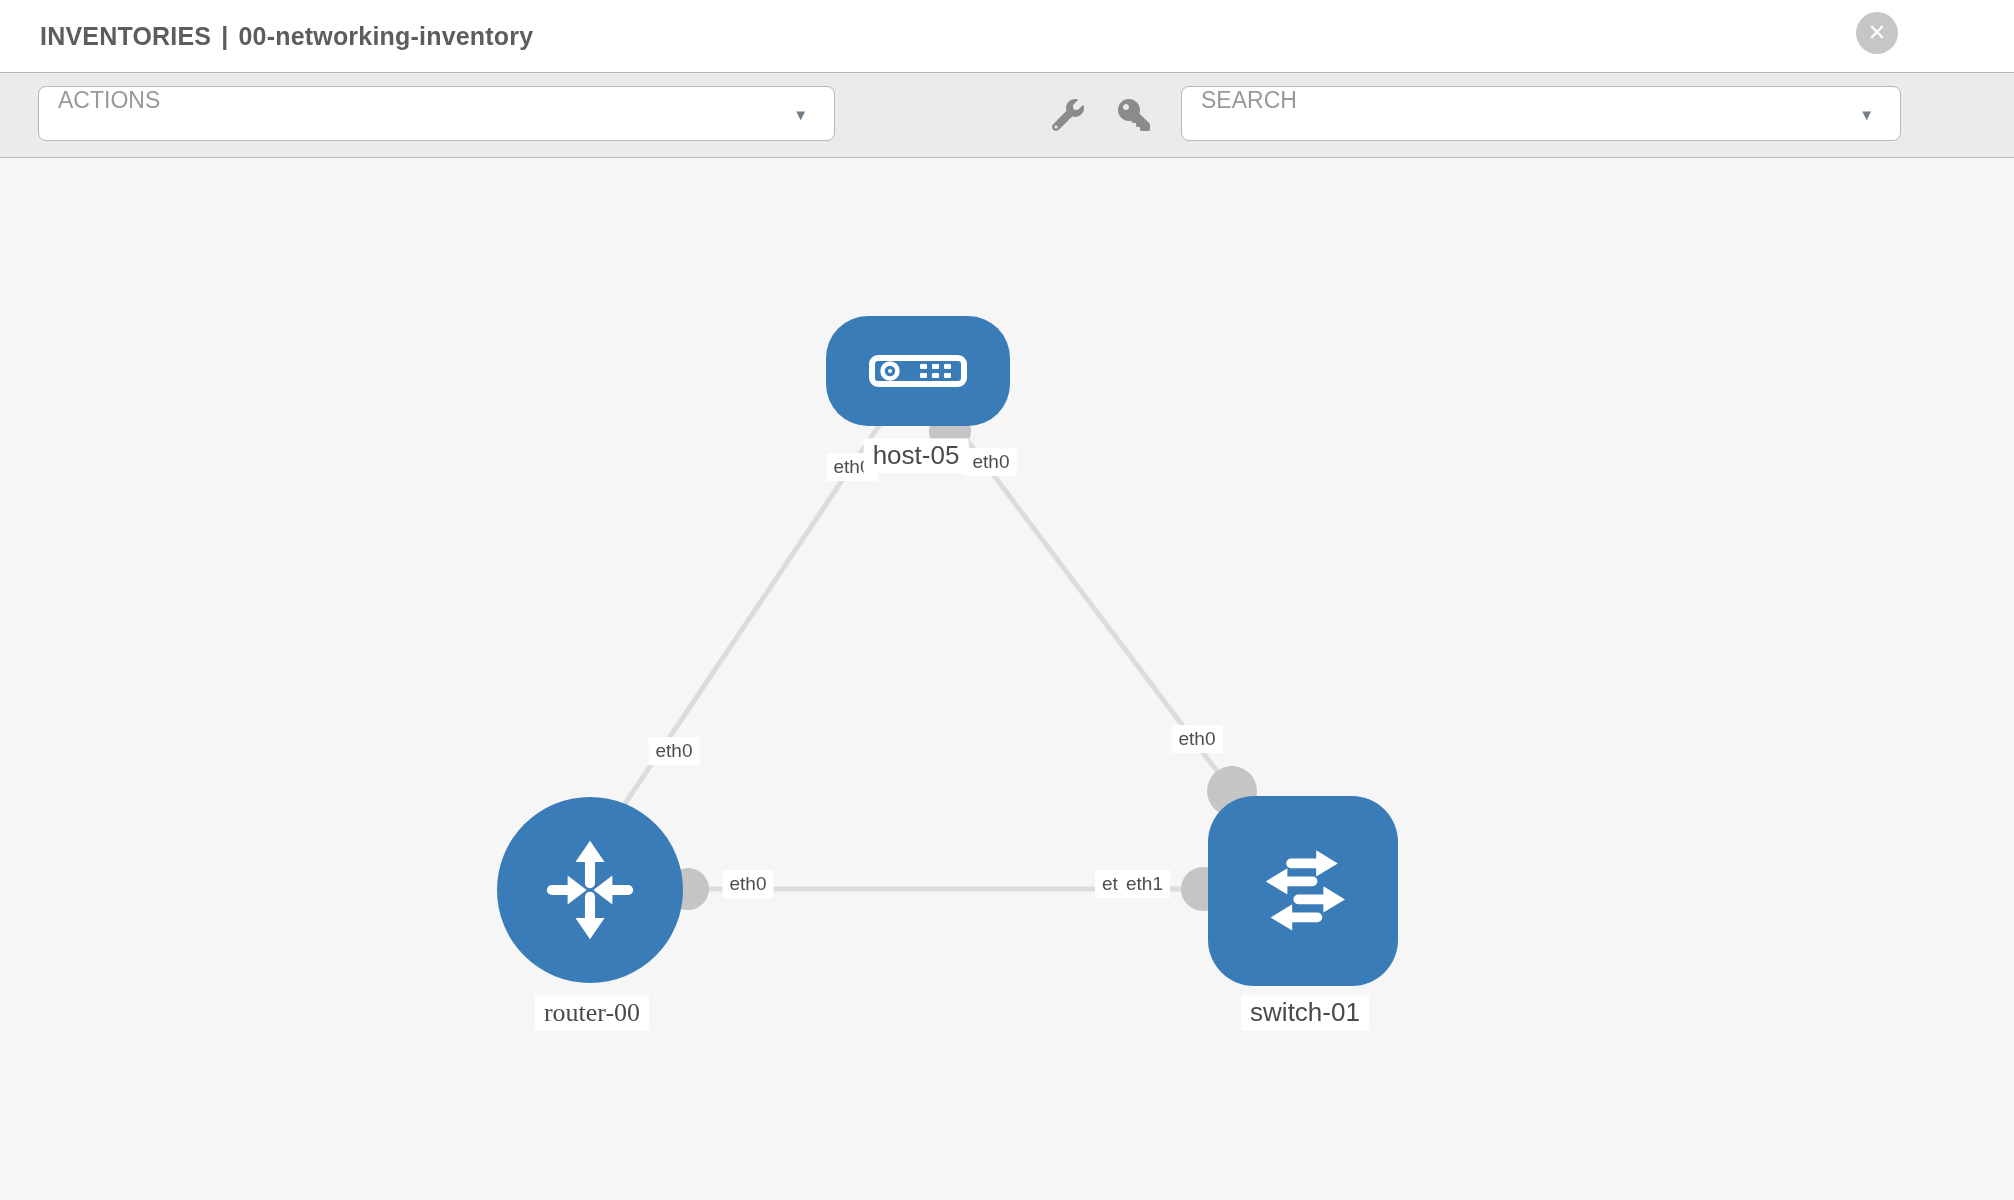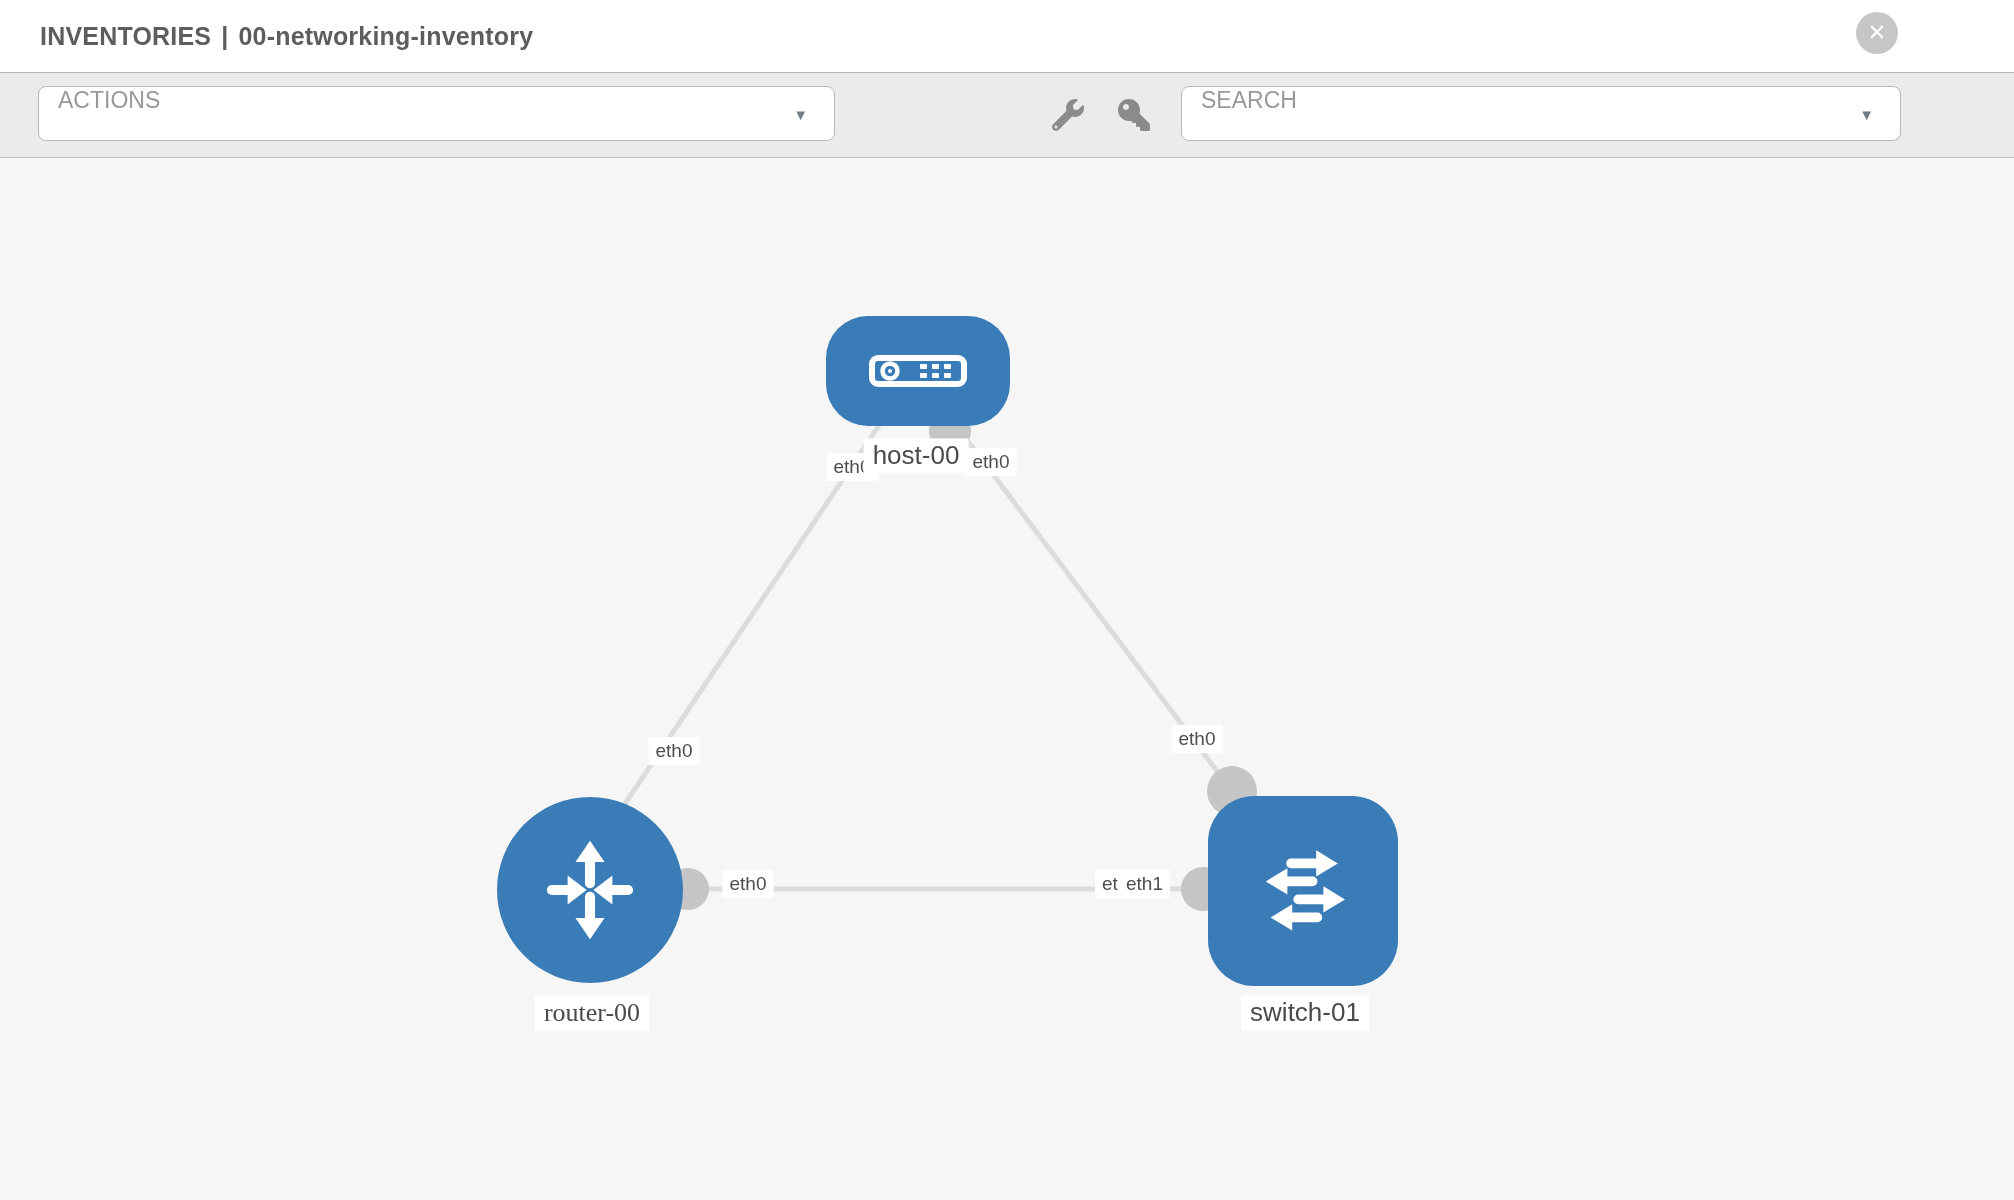--- a/index.html
+++ b/index.html
@@ -166,17 +166,17 @@
   </div>
 
   <div class="chip centered" style="left:852px;top:309px;">eth0</div>
   <div class="chip centered" style="left:991px;top:304px;">eth0</div>
   <div class="chip centered" style="left:674px;top:593px;">eth0</div>
   <div class="chip centered" style="left:1197px;top:581px;">eth0</div>
   <div class="chip centered" style="left:748px;top:726px;">eth0</div>
   <div class="chip" style="left:1095px;top:712px;">eth0</div>
   <div class="chip overlap-top" style="left:1119px;top:712px;text-align:center;">eth1</div>
 
-  <div class="node-label" style="left:916px;top:298px;">host-00</div>
+  <div class="node-label" style="left:916px;top:298px;">host-05</div>
   <div class="node-label" style="left:592px;top:855px;font-family:Liberation Serif, serif;">router-00</div>
   <div class="node-label" style="left:1305px;top:855px;">switch-01</div>
 
 </div>
 
 </body></html>

